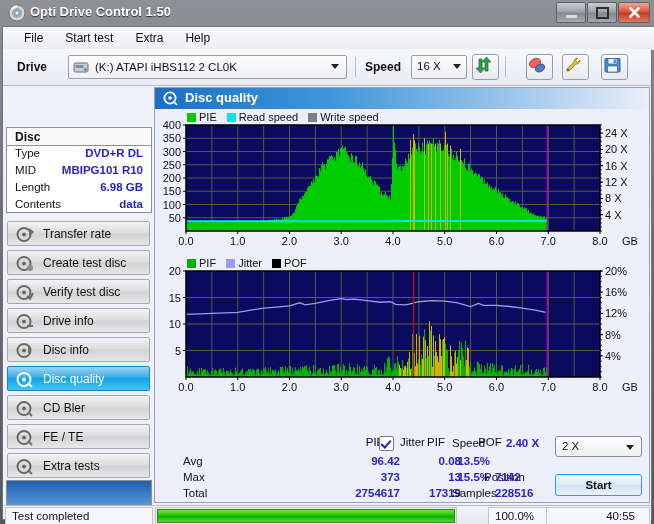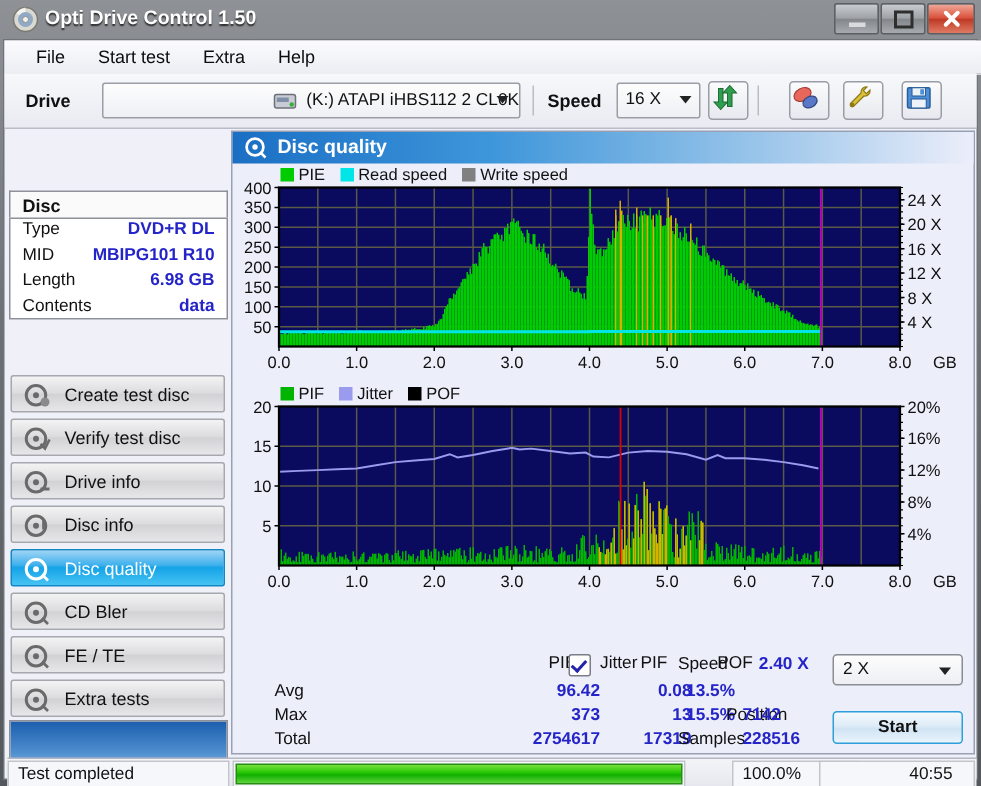--- a/index.html
+++ b/index.html
@@ -61,21 +61,21 @@
   .driverow{
     position:absolute;left:0;top:22px;width:648px;height:36px;
     background:linear-gradient(180deg,#f7f8fb 0%,#e9ebf2 100%);
     border-bottom:1px solid #b9bcc6;
   }
   .drive-label{position:absolute;left:14px;top:11px;font-size:12px;font-weight:bold;color:#101010;}
   .drive-combo{
     position:absolute;left:65px;top:6px;width:277px;height:22px;
     background:linear-gradient(180deg,#fdfdfd 0%,#eef0f4 100%);
     border:1px solid #9a9da6;border-radius:2px;
-    display:flex;align-items:center;justify-content:flex-end;
+    display:flex;align-items:center;
   }
   .drive-combo .dicon{width:16px;height:14px;margin-left:4px;position:relative;}
   .drive-combo .dtext{margin-left:6px;font-size:11.5px;color:#111;white-space:nowrap;}
   .combo-arrow{
     position:absolute;right:7px;top:8px;width:0;height:0;
     border-left:4px solid transparent;border-right:4px solid transparent;border-top:5px solid #222;
   }
   .sep{position:absolute;top:8px;width:1px;height:20px;background:#b9bcc6;}
   .speed-label{position:absolute;left:362px;top:11px;font-size:12px;font-weight:bold;color:#101010;}
   .speed-combo{
@@ -279,20 +279,28 @@
         <div class="disc-row">
           <div class="k">Length</div>
           <div class="v">6.98 GB</div>
         </div>
         <div class="disc-row">
           <div class="k">Contents</div>
           <div class="v">data</div>
         </div>
       </div>
 
+      <div class="navbtn" style="top:94px">
+        <svg style="position:absolute;left:8px;top:4px" width="18" height="17" viewBox="0 0 18 17">
+          <circle cx="8" cy="8.5" r="6.5" fill="none" stroke="#6a6a6a" stroke-width="2"></circle>
+          <circle cx="8" cy="8.5" r="2" fill="#6a6a6a"></circle>
+          <path d="M13 3 L17 6 L13 9" fill="none" stroke="#6a6a6a" stroke-width="1.6"></path>
+        </svg>
+        <div class="lbl">Transfer rate</div>
+      </div>
       <div class="navbtn" style="top:123px">
         <svg style="position:absolute;left:8px;top:4px" width="18" height="17" viewBox="0 0 18 17">
           <circle cx="8" cy="8.5" r="6.5" fill="none" stroke="#6a6a6a" stroke-width="2"></circle>
           <circle cx="8" cy="8.5" r="2" fill="#6a6a6a"></circle>
           <circle cx="14" cy="13" r="3" fill="#8a8a8a"></circle>
         </svg>
         <div class="lbl">Create test disc</div>
       </div>
       <div class="navbtn" style="top:152px">
         <svg style="position:absolute;left:8px;top:4px" width="18" height="17" viewBox="0 0 18 17">

